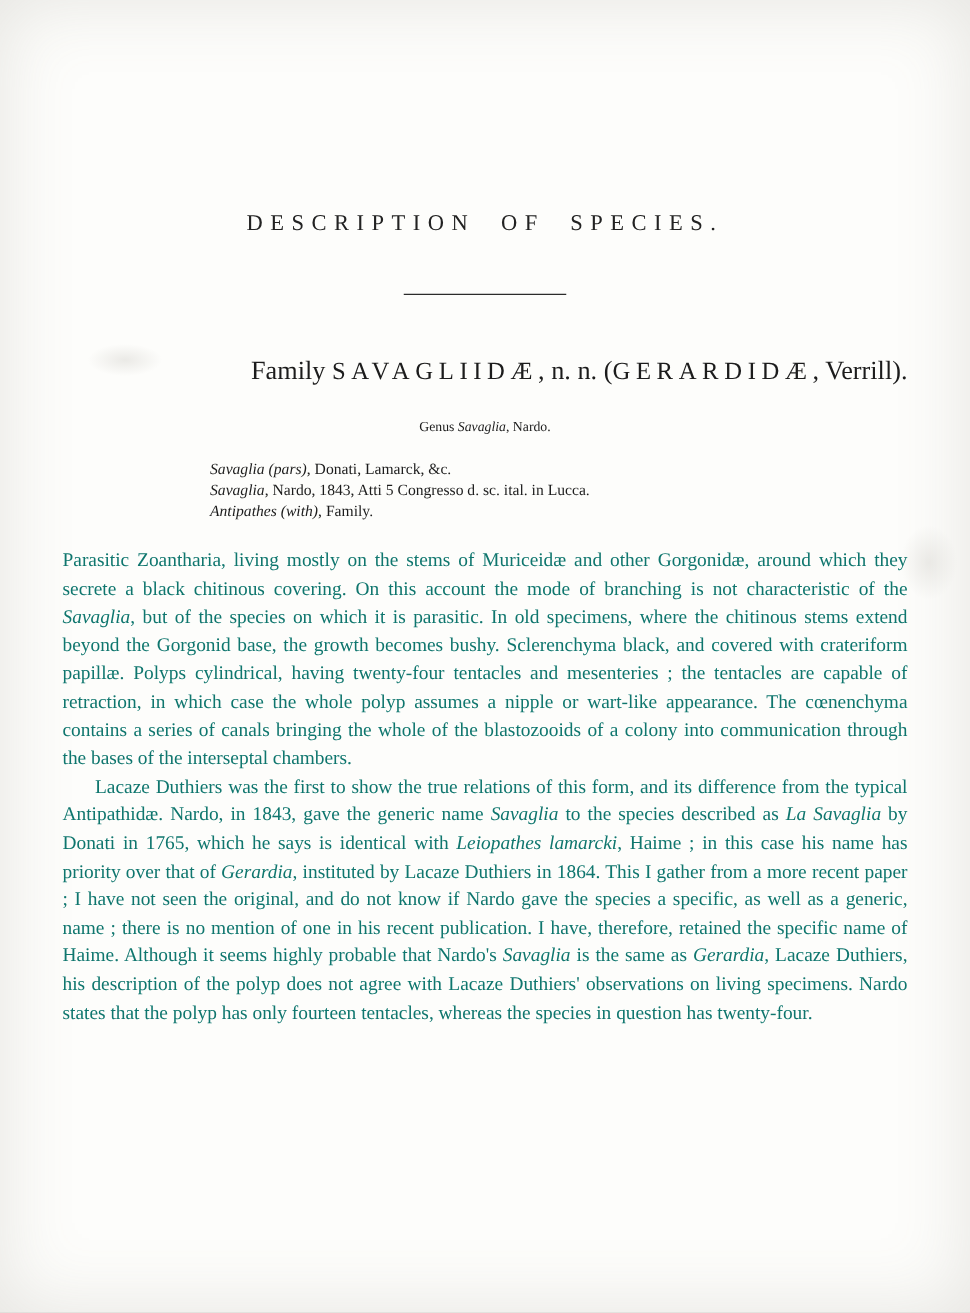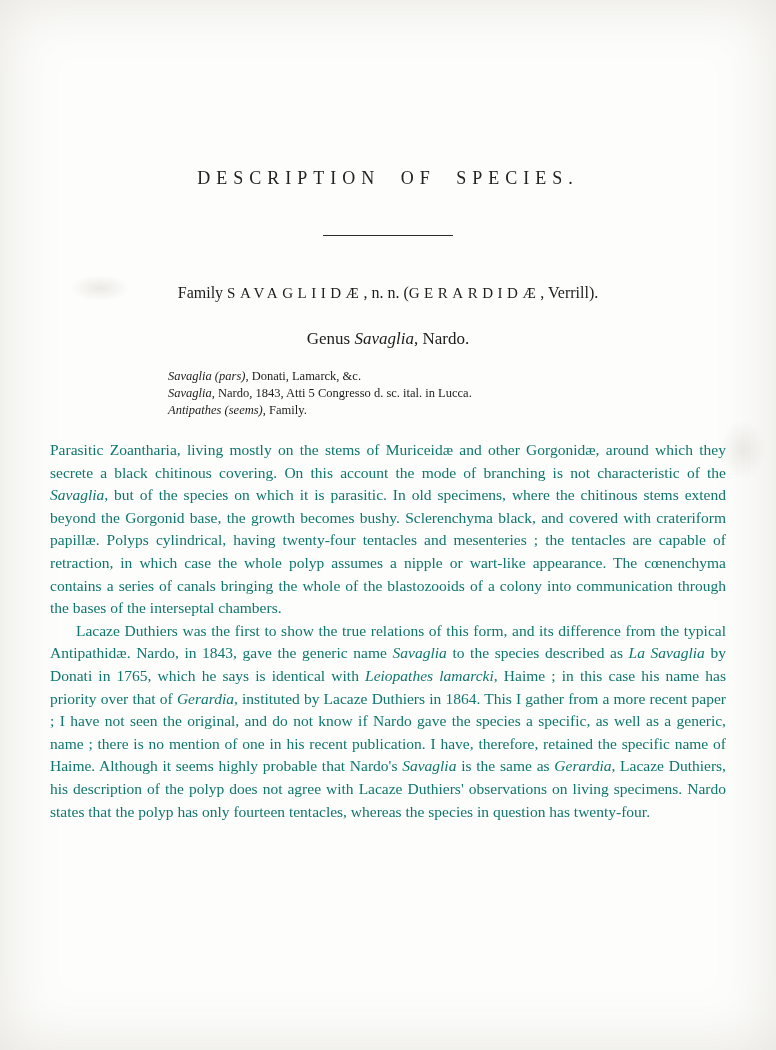--- a/index.html
+++ b/index.html
@@ -27,27 +27,27 @@
     color: #222;
   }
   .rule {
     width: 130px;
     height: 0;
     border-top: 1.6px solid #2b2b2b;
     margin: 46px auto 0 auto;
   }
   .family-heading {
     margin-top: 48px;
-    text-align: center;
-    font-size: 16px;
+    text-align: right;
+    font-size: 21px;
   }
   .genus-heading {
     margin-top: 27px;
     text-align: center;
-    font-size: 17px;
+    font-size: 11px;
   }
   .synonymy {
     margin-top: 19px;
     margin-left: 118px;
     font-size: 12.5px;
     line-height: 17px;
   }
   .synonymy .syn-line { white-space: nowrap; }
   .body-text {
     margin-top: 20px;
@@ -81,21 +81,21 @@
 
     <div class="rule"></div>
 
     <div class="family-heading"><span>Family </span><span class="sp">SAVAGLIIDÆ</span><span>, n. n. (</span><span class="sp">GERARDIDÆ</span><span>, Verrill).</span></div>
 
     <div class="genus-heading"><span>Genus </span><span class="i">Savaglia</span><span>, Nardo.</span></div>
 
     <div class="synonymy">
       <div class="syn-line"><span class="i">Savaglia (pars)</span><span>, Donati, Lamarck, &amp;c.</span></div>
       <div class="syn-line"><span class="i">Savaglia</span><span>, Nardo, 1843, Atti 5 Congresso d. sc. ital. in Lucca.</span></div>
-      <div class="syn-line"><span class="i">Antipathes (seems)</span><span>, Family.</span></div>
+      <div class="syn-line"><span class="i">Antipathes (with)</span><span>, Family.</span></div>
     </div>
 
     <div class="body-text">
       <p><span>Parasitic Zoantharia, living mostly on the stems of Muriceidæ and other Gorgonidæ, around which they secrete a black chitinous covering.  On this account the mode of branching is not characteristic of the </span><span class="i">Savaglia</span><span>, but of the species on which it is parasitic.  In old specimens, where the chitinous stems extend beyond the Gorgonid base, the growth becomes bushy.  Sclerenchyma black, and covered with crateriform papillæ.  Polyps cylindrical, having twenty-four tentacles and mesenteries ; the tentacles are capable of retraction, in which case the whole polyp assumes a nipple or wart-like appearance.  The cœnenchyma contains a series of canals bringing the whole of the blastozooids of a colony into communication through the bases of the interseptal chambers.</span></p>
       <p><span>Lacaze Duthiers was the first to show the true relations of this form, and its difference from the typical Antipathidæ.  Nardo, in 1843, gave the generic name </span><span class="i">Savaglia</span><span> to the species described as </span><span class="i">La Savaglia</span><span> by Donati in 1765, which he says is identical with </span><span class="i">Leiopathes lamarcki</span><span>, Haime ; in this case his name has priority over that of </span><span class="i">Gerardia</span><span>, instituted by Lacaze Duthiers in 1864.  This I gather from a more recent paper ; I have not seen the original, and do not know if Nardo gave the species a specific, as well as a generic, name ; there is no mention of one in his recent publication.  I have, therefore, retained the specific name of Haime.  Although it seems highly probable that Nardo's </span><span class="i">Savaglia</span><span> is the same as </span><span class="i">Gerardia</span><span>, Lacaze Duthiers, his description of the polyp does not agree with Lacaze Duthiers' observations on living specimens.  Nardo states that the polyp has only fourteen tentacles, whereas the species in question has twenty-four.</span></p>
     </div>
 
   </div>
 </div>
 

